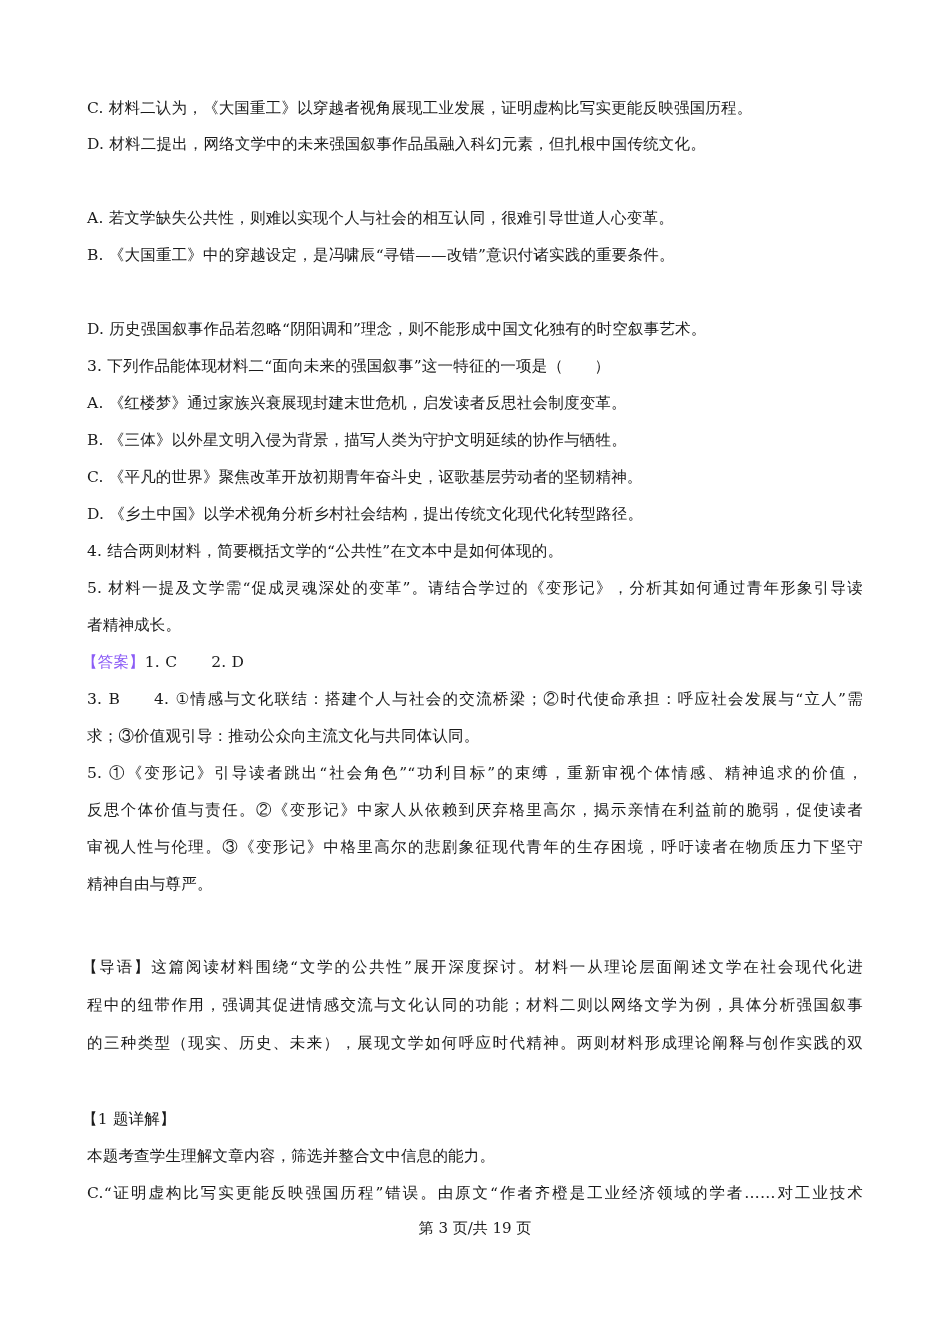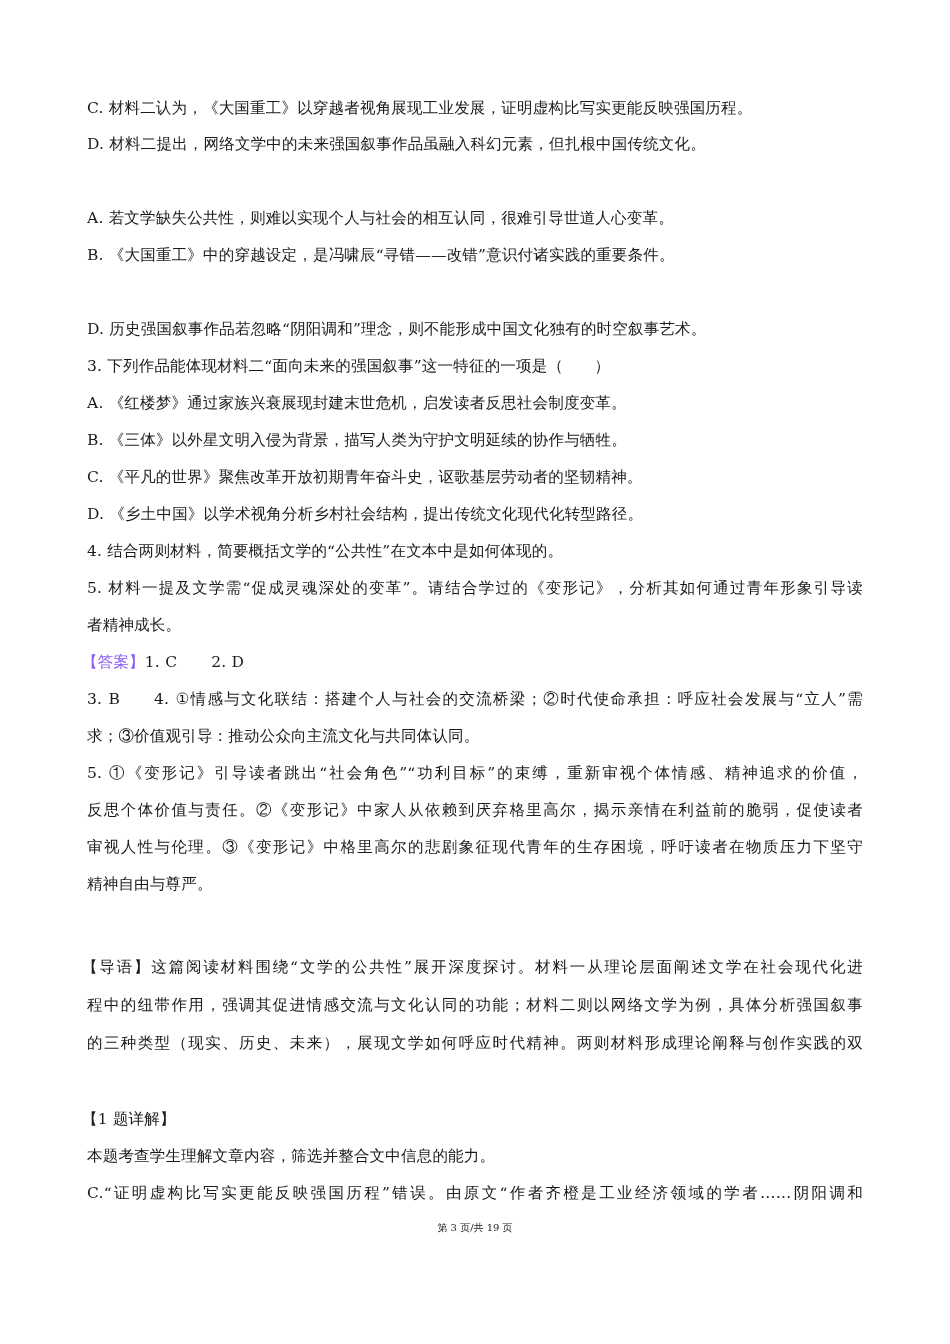--- a/index.html
+++ b/index.html
@@ -37,21 +37,21 @@
     }
     .tag-blue {
       color: #8b5cf6;
     }
     .footer {
       position: absolute;
       left: 0;
       width: 950px;
       top: 1218px;
       text-align: center;
-      font-size: 10px;
+      font-size: 15px;
       line-height: 20px;
       color: #222;
     }
     .gap { display: inline-block; width: 34px; }
   </style>
 </head>
 <body>
 
 <div class="page">
 
@@ -80,16 +80,16 @@
   <div class="line justify" style="top:763px">5. ①《变形记》引导读者跳出“社会角色”“功利目标”的束缚，重新审视个体情感、精神追求的价值，</div>
   <div class="line justify" style="top:800px">反思个体价值与责任。②《变形记》中家人从依赖到厌弃格里高尔，揭示亲情在利益前的脆弱，促使读者</div>
   <div class="line justify" style="top:837px">审视人性与伦理。③《变形记》中格里高尔的悲剧象征现代青年的生存困境，呼吁读者在物质压力下坚守</div>
   <div class="line" style="top:874px">精神自由与尊严。</div>
 
   <div class="line justify" style="top:957px; left:82px; width:781px">【导语】这篇阅读材料围绕“文学的公共性”展开深度探讨。材料一从理论层面阐述文学在社会现代化进</div>
   <div class="line justify" style="top:995px">程中的纽带作用，强调其促进情感交流与文化认同的功能；材料二则以网络文学为例，具体分析强国叙事</div>
   <div class="line justify" style="top:1033px">的三种类型（现实、历史、未来），展现文学如何呼应时代精神。两则材料形成理论阐释与创作实践的双</div>
   <div class="line" style="top:1109px; left:82px">【1 题详解】</div>
   <div class="line" style="top:1146px">本题考查学生理解文章内容，筛选并整合文中信息的能力。</div>
-  <div class="line justify" style="top:1183px">C.“证明虚构比写实更能反映强国历程”错误。由原文“作者齐橙是工业经济领域的学者……阴阳调和</div>
+  <div class="line justify" style="top:1183px">C.“证明虚构比写实更能反映强国历程”错误。由原文“作者齐橙是工业经济领域的学者……对工业技术</div>
 
   <div class="footer">第 3 页/共 19 页</div>
 </div>
 
 </body></html>

